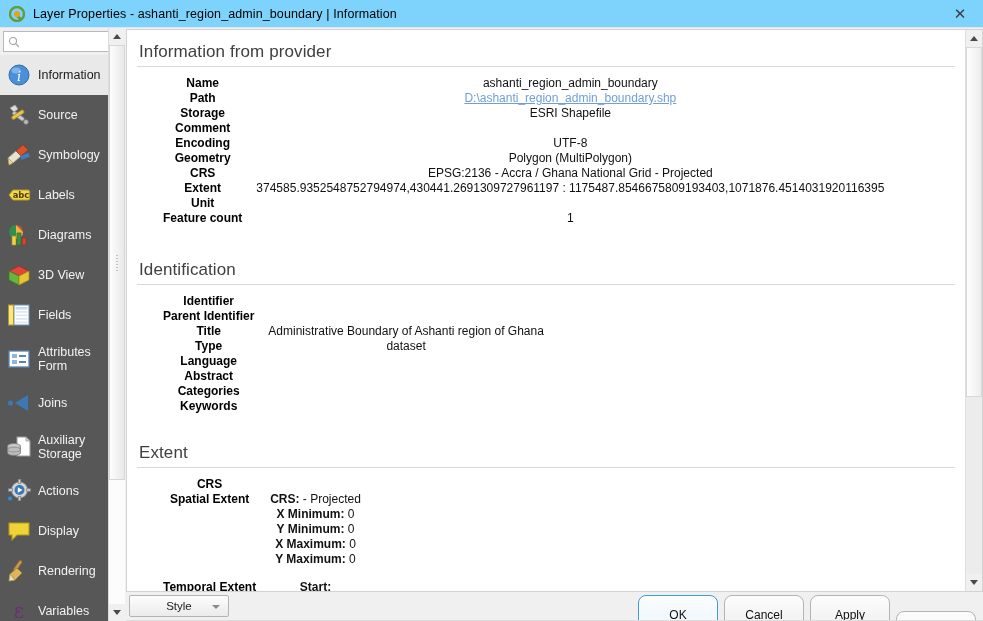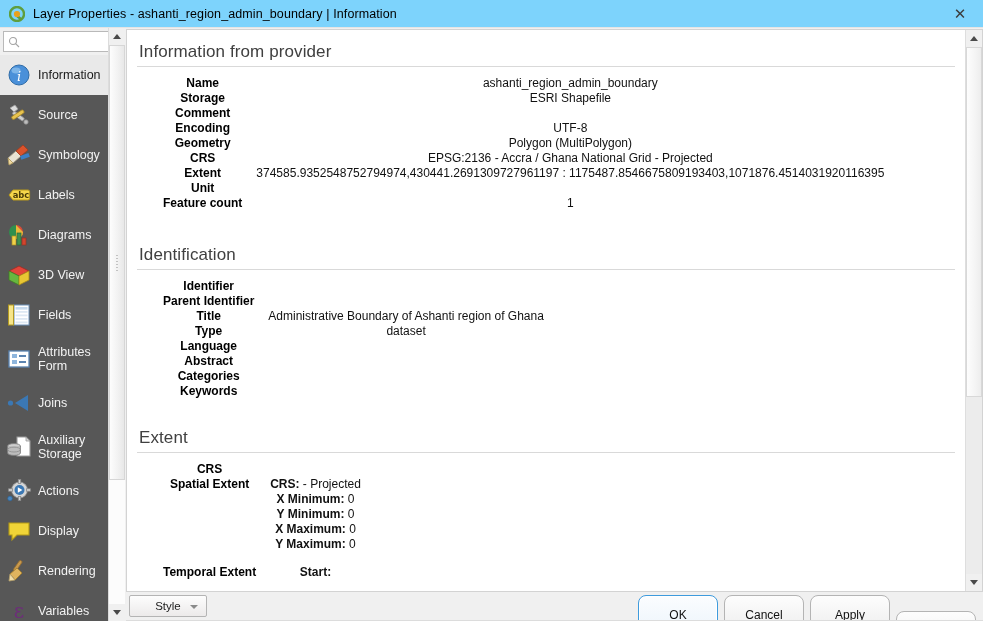--- a/index.html
+++ b/index.html
@@ -272,21 +272,21 @@
   
   .bottombar {
     position: absolute;
     left: 126px; top: 592px;
     width: 857px; height: 29px;
     background: #f0f0f0;
   }
   .style-btn {
     position: absolute;
     left: 3px; top: 3px;
-    width: 78px; height: 22px;
+    width: 100px; height: 22px;
     background: linear-gradient(to bottom,#fdfdfd,#eceaea);
     border: 1px solid #b4b4b4;
     border-radius: 2px;
     box-sizing: border-box;
     display: flex;
     align-items: center;
     justify-content: center;
     font-size: 11.5px;
     color: #1a1a1a;
     cursor: default;
@@ -527,20 +527,24 @@
 
         <div class="section-title">Information from provider</div>
         <div class="section-rule"></div>
         <table class="kv">
           <tbody>
               <tr>
             <td class="k">Name</td>
             <td class="v">ashanti_region_admin_boundary</td>
           </tr>
           <tr>
+            <td class="k">Path</td>
+            <td class="v"><span class="link">D:\ashanti_region_admin_boundary.shp</span></td>
+          </tr>
+          <tr>
             <td class="k">Storage</td>
             <td class="v">ESRI Shapefile</td>
           </tr>
           <tr>
             <td class="k">Comment</td>
             <td class="v"></td>
           </tr>
           <tr>
             <td class="k">Encoding</td>
             <td class="v">UTF-8</td>

